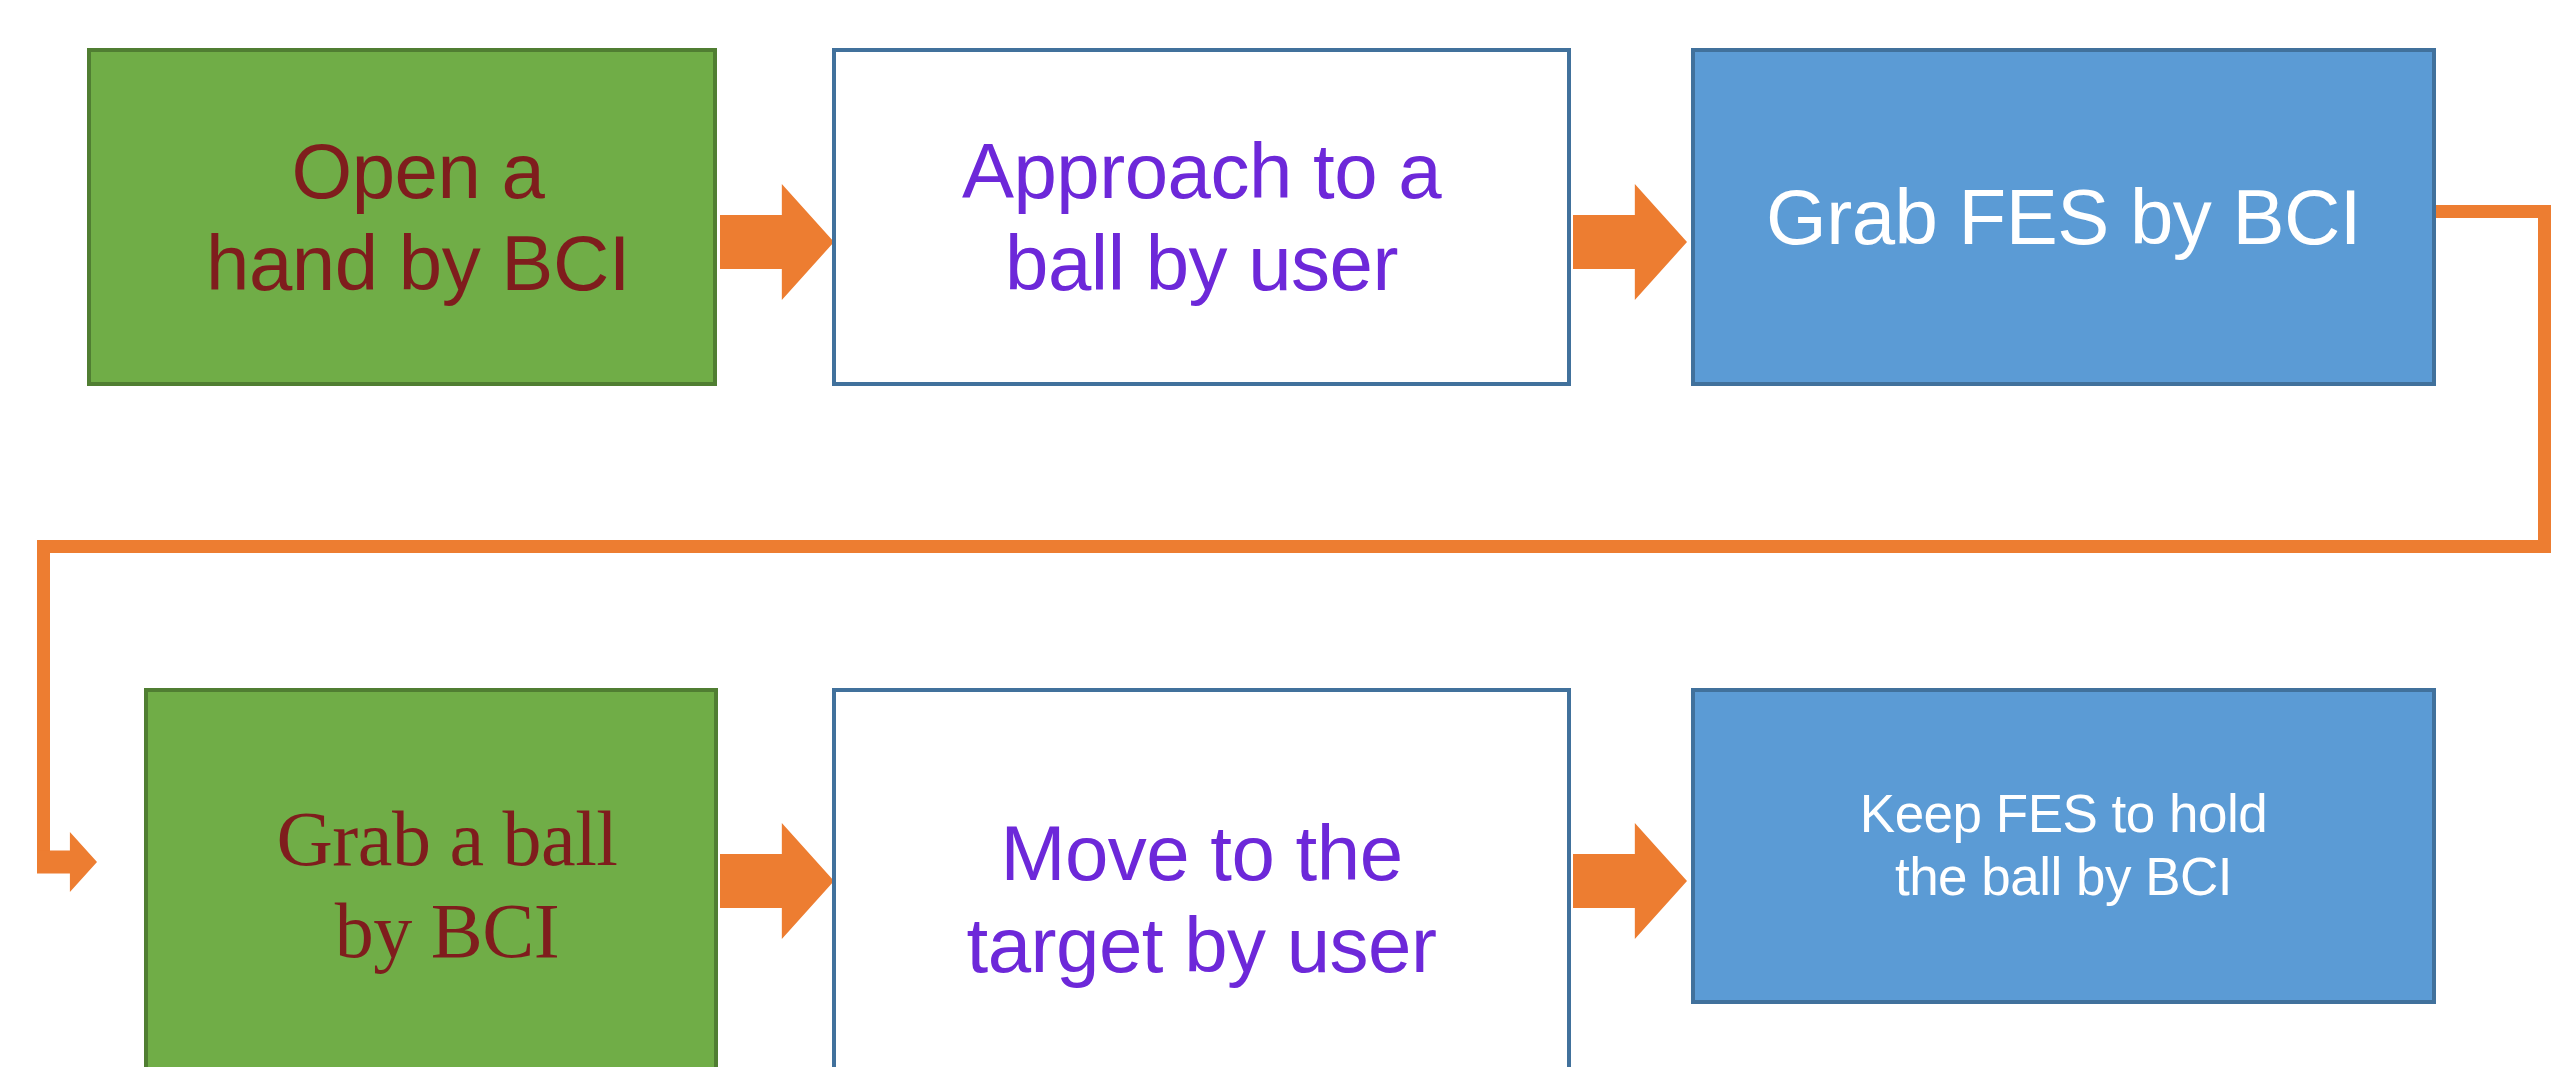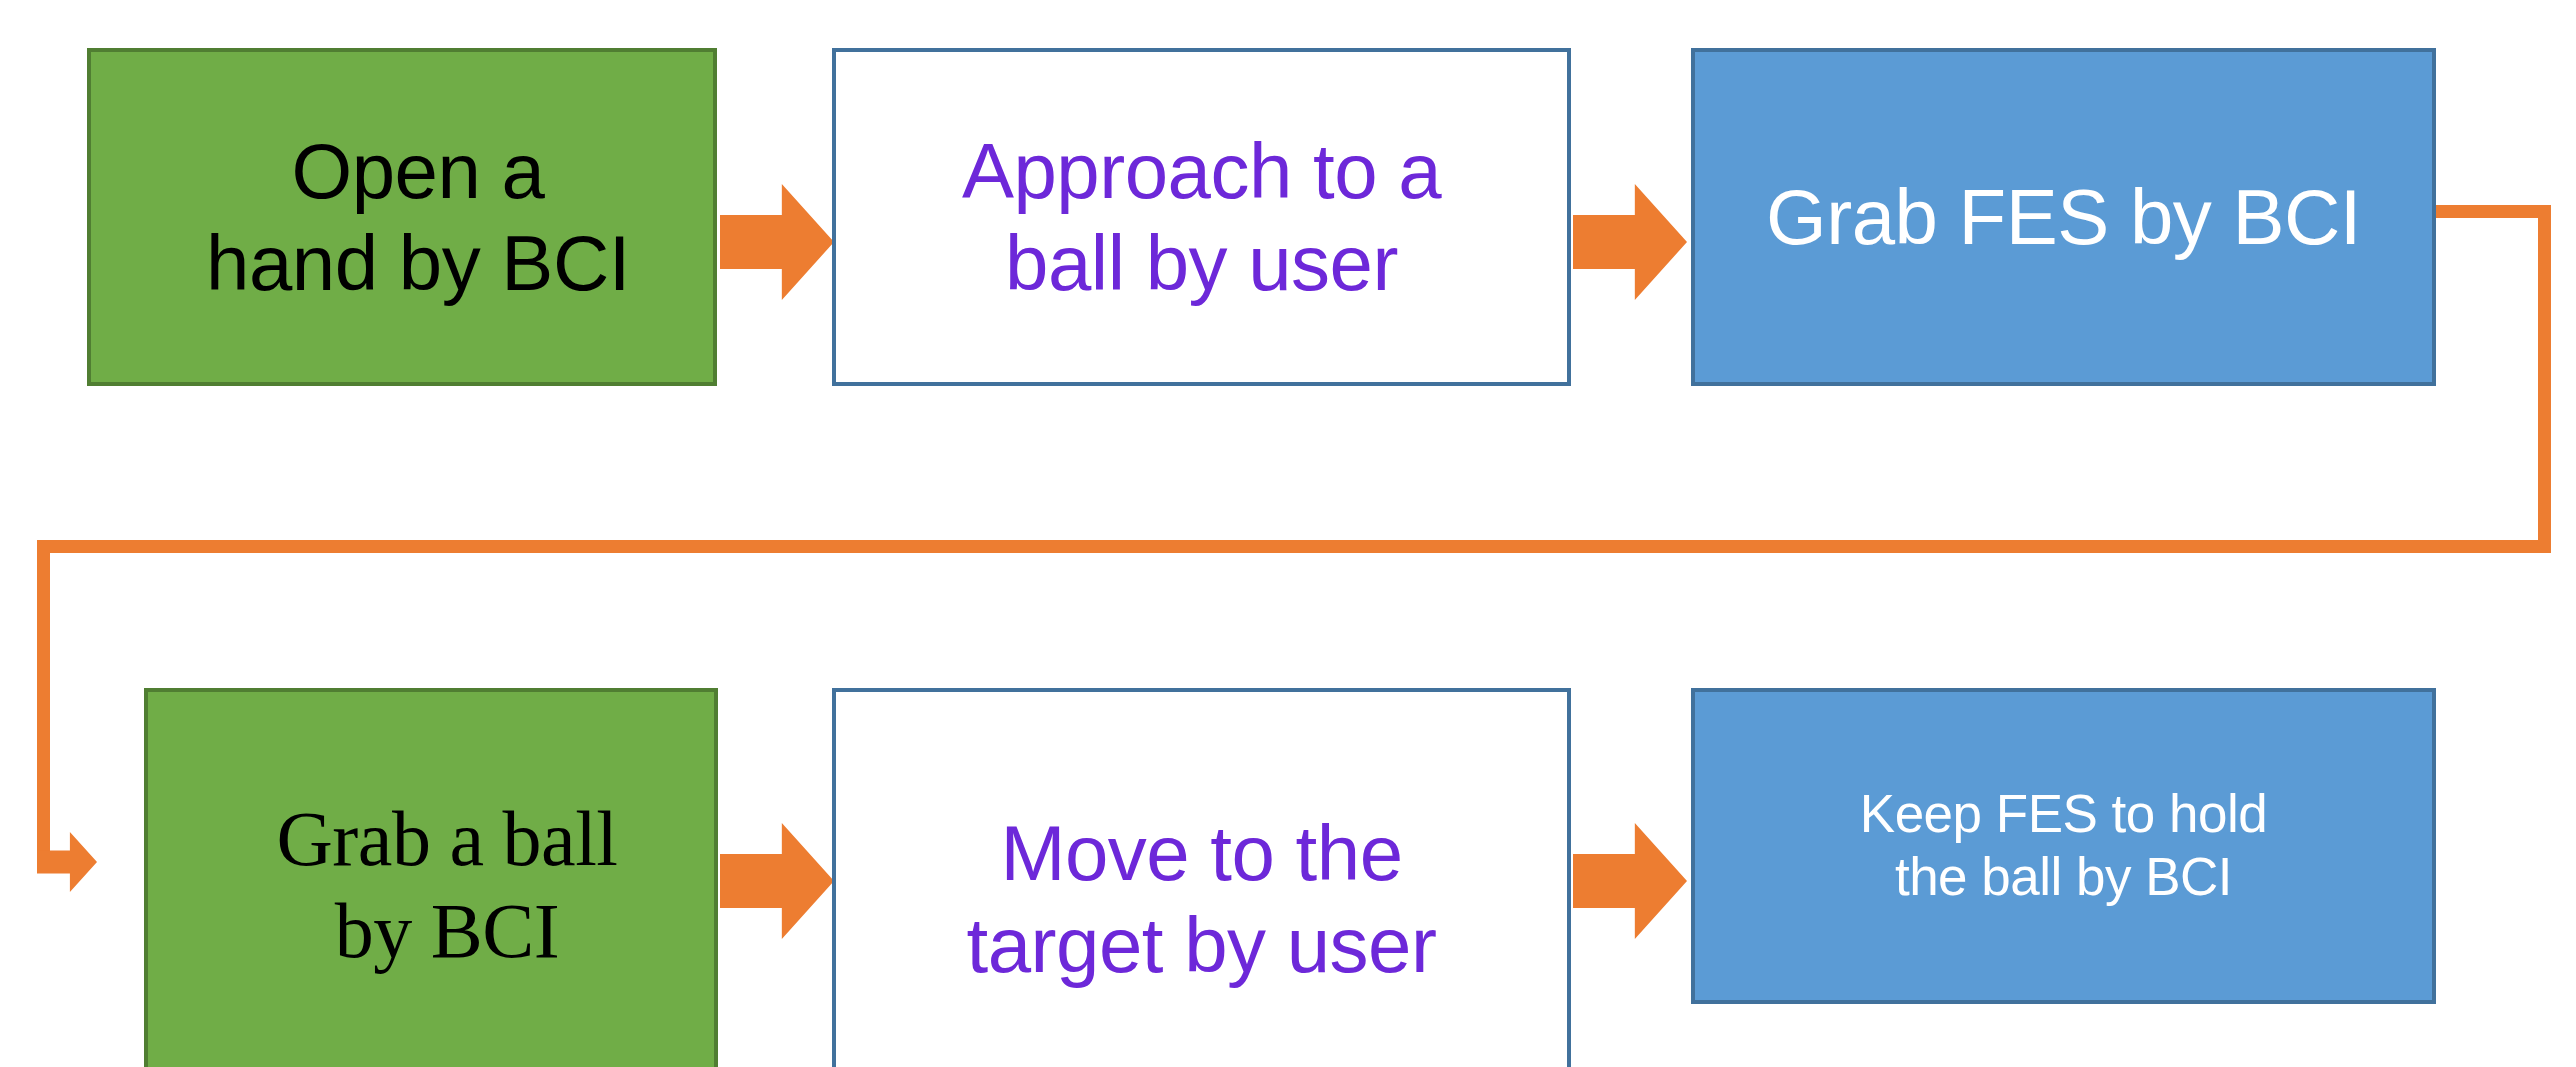--- a/index.html
+++ b/index.html
@@ -14,21 +14,21 @@
     text-align:center;
     box-sizing:border-box;
     line-height:1.18;
     font-weight:400;
     letter-spacing:-0.5px;
     white-space:pre-line;
   }
   .node.green{
     background:#70AD47;
     border:4.8px solid #507E32;
-    color:#000000;
+    color:#7f1d1d;
     padding-left:32px;
   }
   .node.white{
     background:#FFFFFF;
     border:4.8px solid #41719C;
     color:#6d28d9;
   }
   .node.blue{
     background:#5B9BD5;
     border:4.8px solid #41719C;

